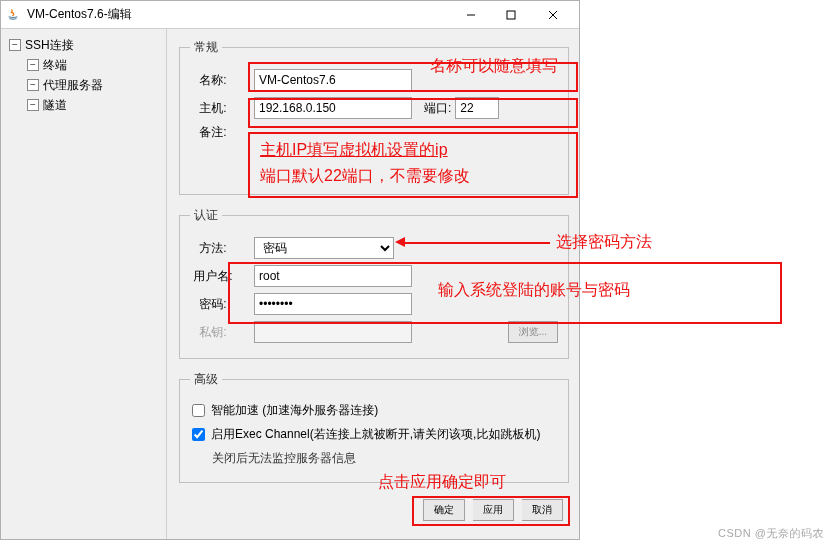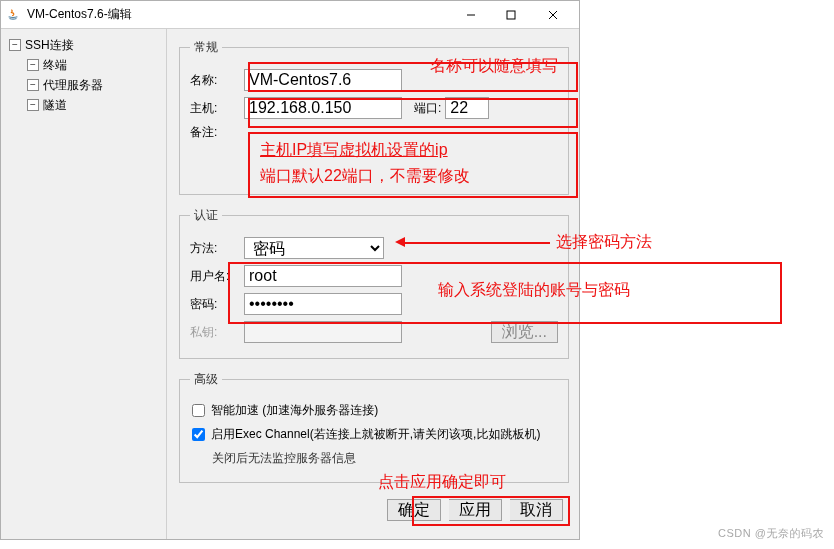--- a/index.html
+++ b/index.html
@@ -102,47 +102,47 @@
     font-size: 12px;
   }
   .form-row {
     display: flex;
     align-items: center;
     margin: 4px 0;
     min-height: 24px;
   }
   .form-label {
     width: 46px;
-    text-align: left;
+    text-align: center;
     color: #000;
-    margin-right: 8px;
+    margin-right: 18px;
   }
   .form-label.disabled { color: #a0a0a0; }
   input[type="text"], input[type="password"], select {
     height: 22px;
     border: 1px solid #a0a0a0;
     background: #fff;
     padding: 0 4px;
-    font-size: 16px;
+    font-size: 12px;
     font-family: inherit;
   }
   input.wide { width: 158px; }
   select.method {
     width: 140px;
     height: 22px;
   }
   .port-label {
     margin: 0 4px 0 12px;
   }
   .browse-btn, .bottom-btn {
     height: 22px;
     padding: 0 10px;
     border: 1px solid #a0a0a0;
     background: #e8e8e8;
-    font-size: 16px;
+    font-size: 10px;
     font-family: inherit;
   }
   .browse-btn { margin-left: auto; }
   .checkbox-row {
     display: flex;
     align-items: center;
     margin: 4px 0 4px 2px;
     height: 20px;
   }
   .checkbox-row input[type="checkbox"] {

